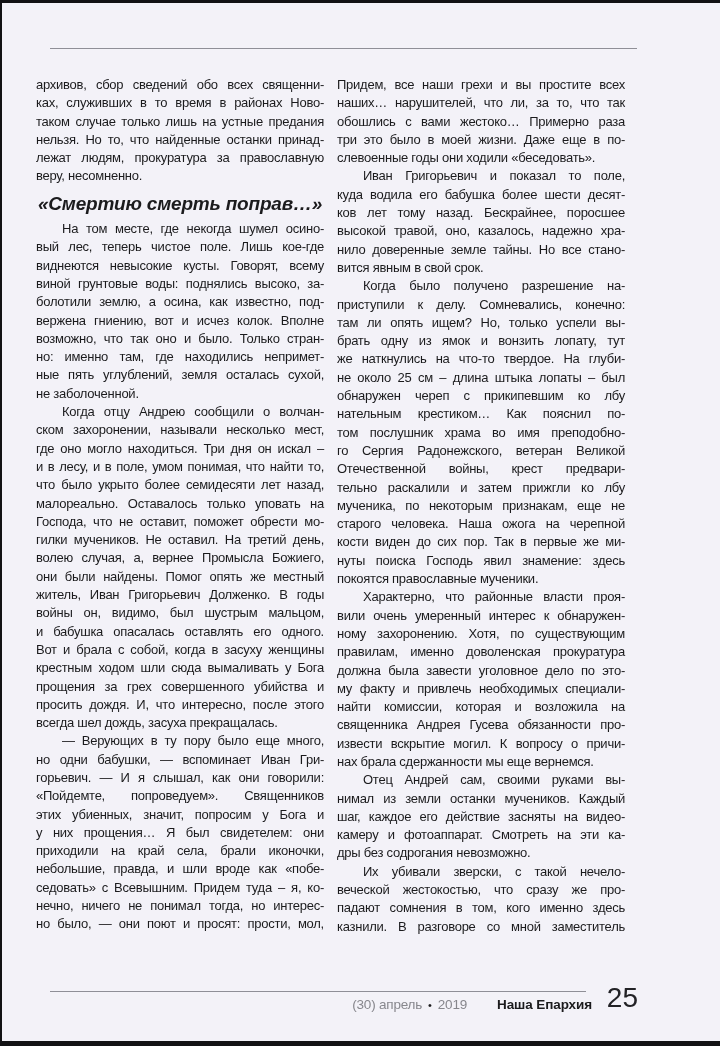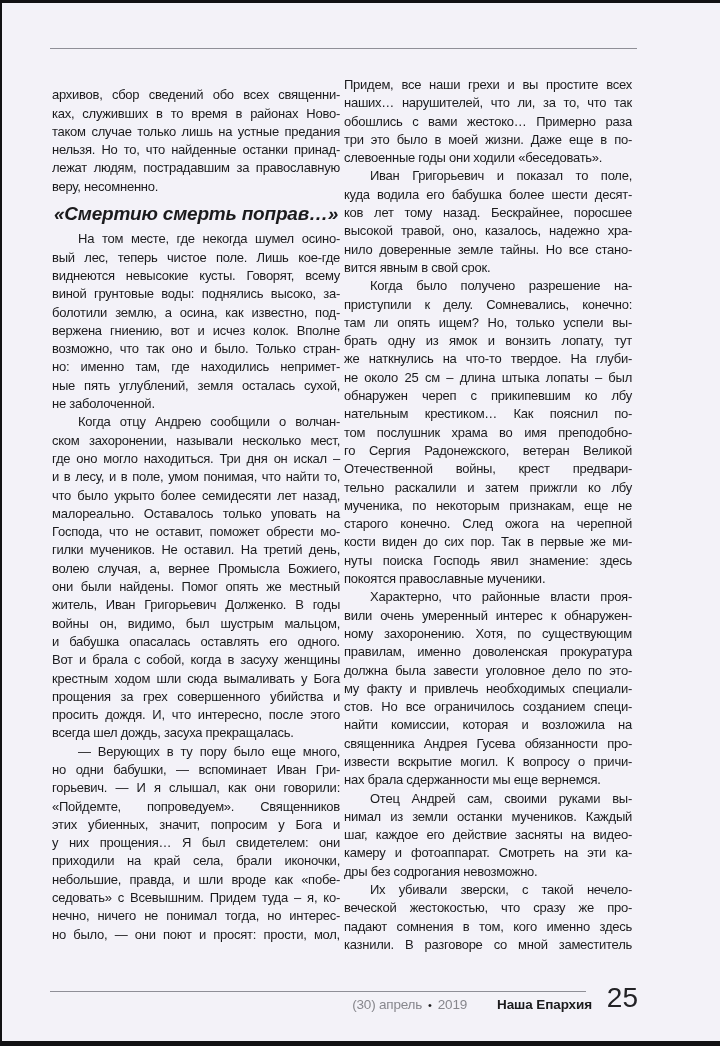--- a/index.html
+++ b/index.html
@@ -21,24 +21,23 @@
   }
   
   .edge-top{position:absolute;top:0;left:0;right:0;height:3px;background:var(--edge);}
   .edge-left{position:absolute;top:0;left:0;bottom:0;width:2px;background:var(--edge);}
   .edge-bottom{position:absolute;bottom:0;left:0;right:0;height:5px;background:var(--edge);}
   
   .top-rule{position:absolute;left:50px;top:48px;width:587px;height:1px;background:var(--rule);}
   .footer-rule{position:absolute;left:50px;top:991px;width:536px;height:1px;background:var(--rule);}
   
   .columns{
-    position:absolute;left:52px;top:76px;width:590px;
-    display:flex;gap:4px;
+    position:absolute;left:36px;top:76px;width:590px;
+    display:flex;gap:13px;
     color:var(--ink);
-    align-items:center;
   }
   .col{flex:0 0 288px;width:288px;}
   .line{
     font-size:13px;line-height:18.3px;letter-spacing:-0.25px;
     text-align:justify;text-align-last:justify;
     white-space:nowrap;
   }
   .line.lastline{text-align-last:left;}
   .line.indent{padding-left:26px;}
   .col-heading{
@@ -76,21 +75,21 @@
 
   <div class="top-rule"></div>
 
   <div class="columns">
     <div class="col">
         <div class="para">
           <div class="line">архивов, сбор сведений обо всех священни-</div>
           <div class="line">ках, служивших в то время в районах Ново-</div>
           <div class="line">таком случае только лишь на устные предания</div>
           <div class="line">нельзя. Но то, что найденные останки принад-</div>
-          <div class="line">лежат людям, пострадавшим за православную</div>
+          <div class="line">лежат людям, прокуратура за православную</div>
           <div class="line lastline">веру, несомненно.</div>
         </div>
         <div class="col-heading">«Смертию смерть поправ…»</div>
         <div class="para">
           <div class="line indent">На том месте, где некогда шумел осино-</div>
           <div class="line">вый лес, теперь чистое поле. Лишь кое-где</div>
           <div class="line">виднеются невысокие кусты. Говорят, всему</div>
           <div class="line">виной грунтовые воды: поднялись высоко, за-</div>
           <div class="line">болотили землю, а осина, как известно, под-</div>
           <div class="line">вержена гниению, вот и исчез колок. Вполне</div>
@@ -156,33 +155,32 @@
           <div class="line">брать одну из ямок и вонзить лопату, тут</div>
           <div class="line">же наткнулись на что-то твердое. На глуби-</div>
           <div class="line">не около 25 см – длина штыка лопаты – был</div>
           <div class="line">обнаружен череп с прикипевшим ко лбу</div>
           <div class="line">нательным крестиком… Как пояснил по-</div>
           <div class="line">том послушник храма во имя преподобно-</div>
           <div class="line">го Сергия Радонежского, ветеран Великой</div>
           <div class="line">Отечественной войны, крест предвари-</div>
           <div class="line">тельно раскалили и затем прижгли ко лбу</div>
           <div class="line">мученика, по некоторым признакам, еще не</div>
-          <div class="line">старого конечно. След ожога на черепной</div>
+          <div class="line">старого человека. Наша ожога на черепной</div>
           <div class="line">кости виден до сих пор. Так в первые же ми-</div>
           <div class="line">нуты поиска Господь явил знамение: здесь</div>
           <div class="line lastline">покоятся православные мученики.</div>
         </div>
         <div class="para">
           <div class="line indent">Характерно, что районные власти проя-</div>
           <div class="line">вили очень умеренный интерес к обнаружен-</div>
           <div class="line">ному захоронению. Хотя, по существующим</div>
           <div class="line">правилам, именно доволенская прокуратура</div>
           <div class="line">должна была завести уголовное дело по это-</div>
           <div class="line">му факту и привлечь необходимых специали-</div>
-          <div class="line">стов. Но все ограничилось созданием специ-</div>
           <div class="line">найти комиссии, которая и возложила на</div>
           <div class="line">священника Андрея Гусева обязанности про-</div>
           <div class="line">извести вскрытие могил. К вопросу о причи-</div>
           <div class="line lastline">нах брала сдержанности мы еще вернемся.</div>
         </div>
         <div class="para">
           <div class="line indent">Отец Андрей сам, своими руками вы-</div>
           <div class="line">нимал из земли останки мучеников. Каждый</div>
           <div class="line">шаг, каждое его действие засняты на видео-</div>
           <div class="line">камеру и фотоаппарат. Смотреть на эти ка-</div>

